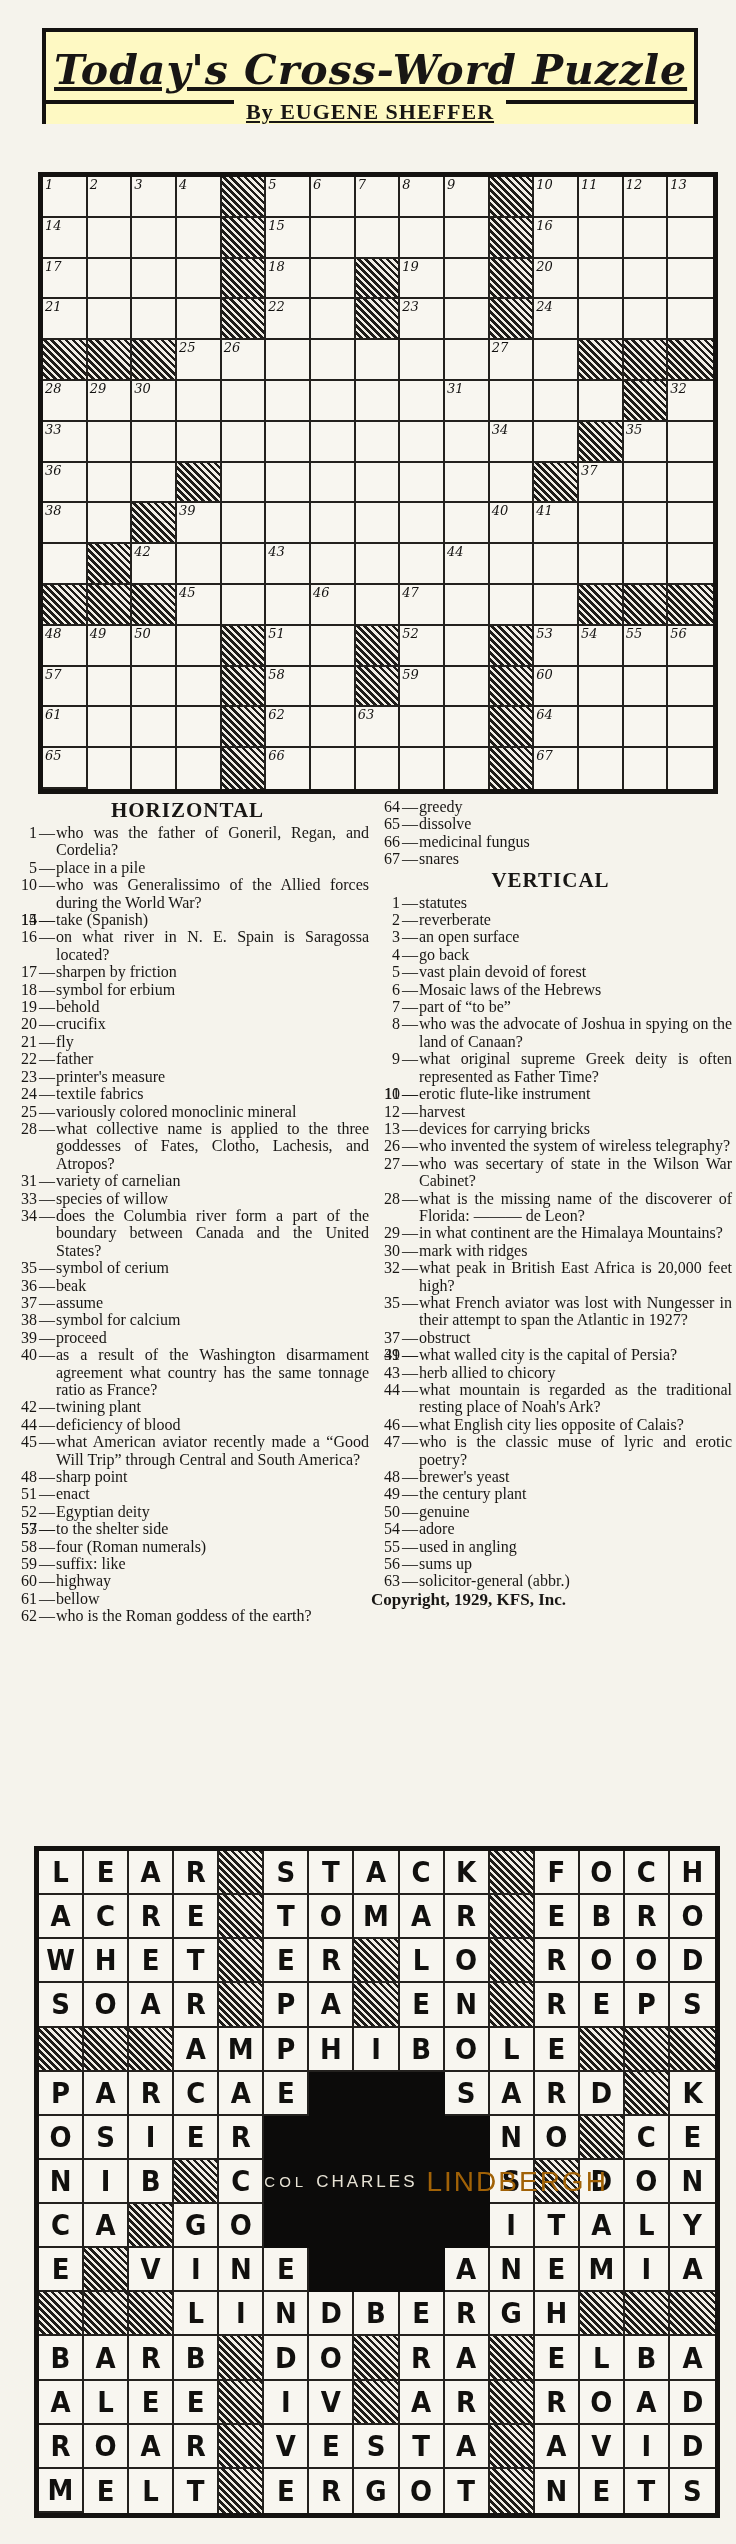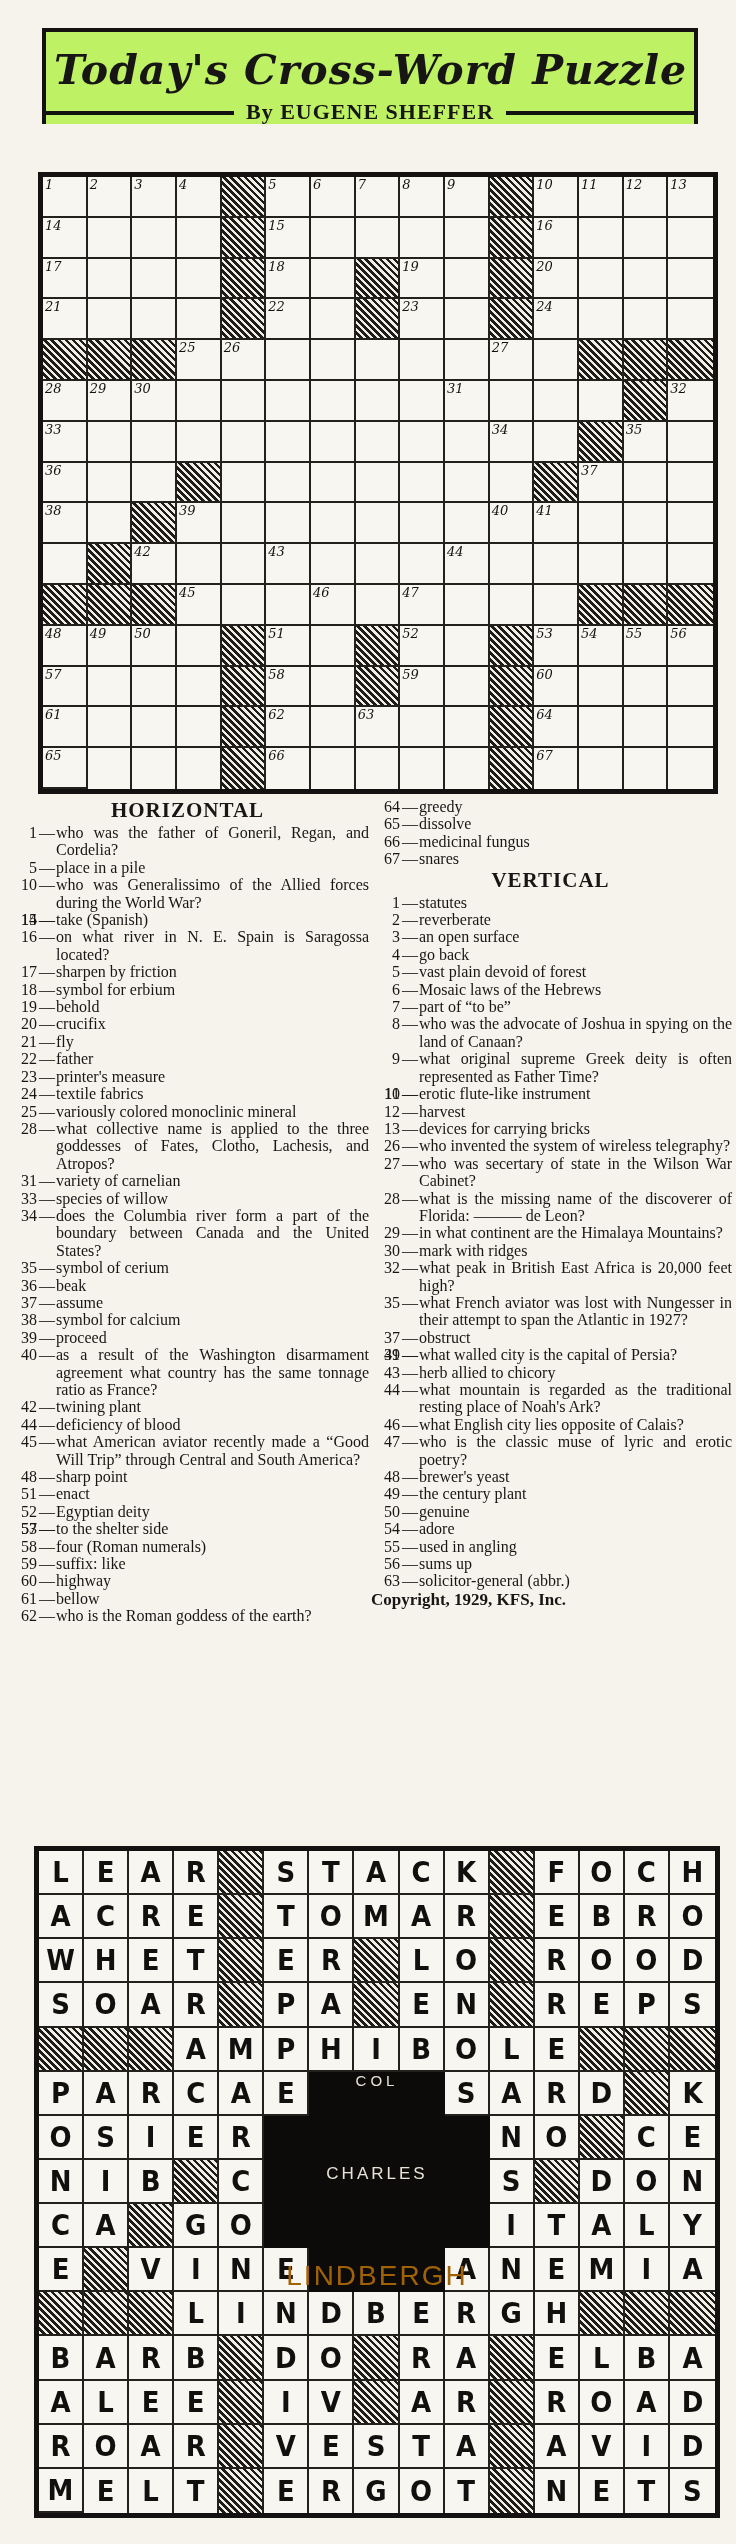--- a/index.html
+++ b/index.html
@@ -5,28 +5,28 @@
   html,body{margin:0;padding:0;}
   body{
     width:736px;height:2544px;position:relative;
     background:#f5f3ec;color:#181614;
     font-family:"Liberation Serif", serif;
     overflow:hidden;
   }
   
   .title-box{
     position:absolute;left:42px;top:28px;width:648px;
-    border:4px solid #141210;border-bottom:none;background:#bef264;
+    border:4px solid #141210;border-bottom:none;background:#fef9c3;text-decoration:underline;
   }
   .title-box h1{
     margin:14px 8px 6px;text-align:center;
     font-family:"DejaVu Serif", serif;font-style:italic;font-weight:bold;
     font-size:41px;letter-spacing:1px;white-space:nowrap;
   }
-  .byline-row{display:flex;align-items:center;margin-bottom:-2px;}
+  .byline-row{display:flex;margin-bottom:-2px;}
   .byline-rule{flex:1;border-top:4px solid #141210;}
   .byline-text{
     padding:0 12px;font-family:"Liberation Serif",serif;font-weight:bold;
     font-size:22px;letter-spacing:1px;transform:translateY(-1px);white-space:nowrap;
   }
   
   .xgrid{
     position:absolute;display:grid;background:#f8f6f0;
     grid-template-columns:repeat(15,1fr);grid-template-rows:repeat(15,1fr);
     border:5px solid #141210;
@@ -59,21 +59,21 @@
       radial-gradient(ellipse 13% 7% at 50% 60%, #161310 0 60%, rgba(0,0,0,0) 62%),
       radial-gradient(ellipse 21% 17% at 50% 44%, #ddd4c2 0 50%, #b3a globe892 0 0, #b4a892 51% 72%, rgba(0,0,0,0) 73%),
       radial-gradient(ellipse 25% 14% at 50% 27%, #2c2archive21d 0 0, #2c2721 0 62%, rgba(0,0,0,0) 63%),
       radial-gradient(ellipse 46% 24% at 50% 92%, #211d17 0 70%, rgba(0,0,0,0) 71%),
       radial-gradient(ellipse 60% 45% at 50% 60%, #a59d8d 0 80%, #9a927f 100%),
       #a8a090;
   }
   
   .caption-overlay{
     position:absolute;z-index:3;left:33.333%;top:33.333%;width:33.334%;height:33.334%;
-    display:flex;flex-direction:column;align-items:center;justify-content:space-between;
+    display:flex;align-items:center;justify-content:space-between;gap:9px;
     font-family:"Liberation Sans",sans-serif;color:#e8e3d5;pointer-events:none;
   }
   .cap-line1{font-size:15px;letter-spacing:4px;}
   .cap-line2{font-size:17px;letter-spacing:3px;}
   .cap-line3{font-size:28px;letter-spacing:2px;color:#a16207;}
   
   #clues{position:absolute;left:6px;top:798px;width:726px;display:flex;}
   .clue-col{width:363px;}
   .clue-head{
     margin:0 0 1px;text-align:center;font-family:"Liberation Serif",serif;

